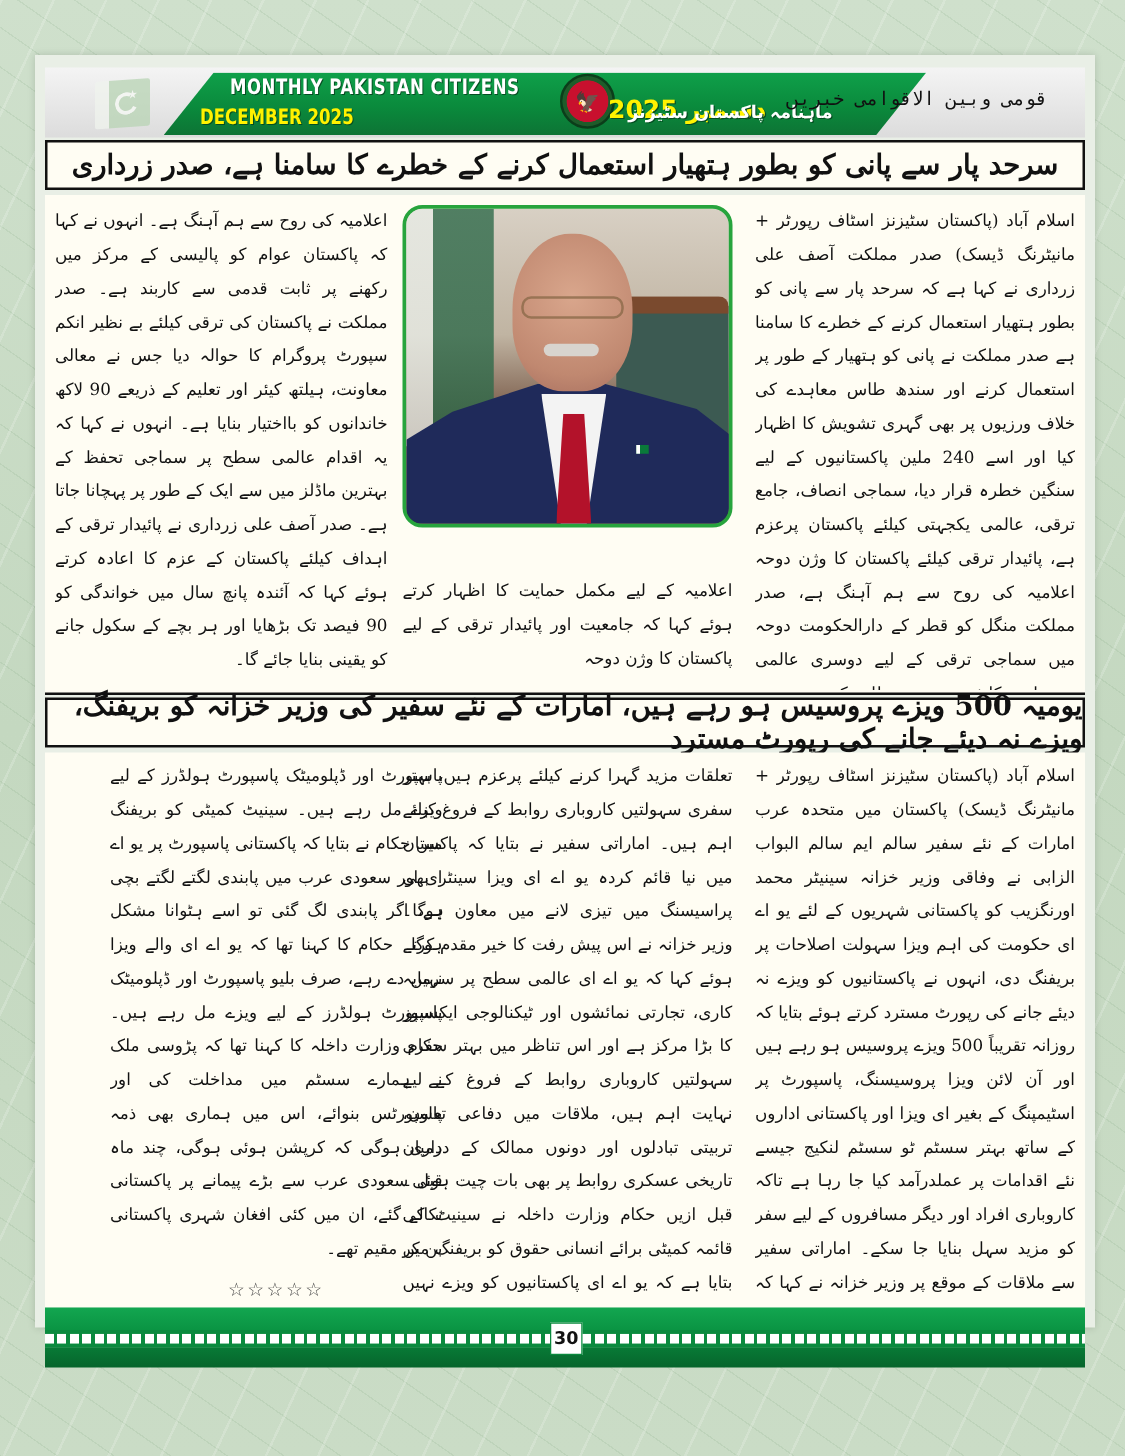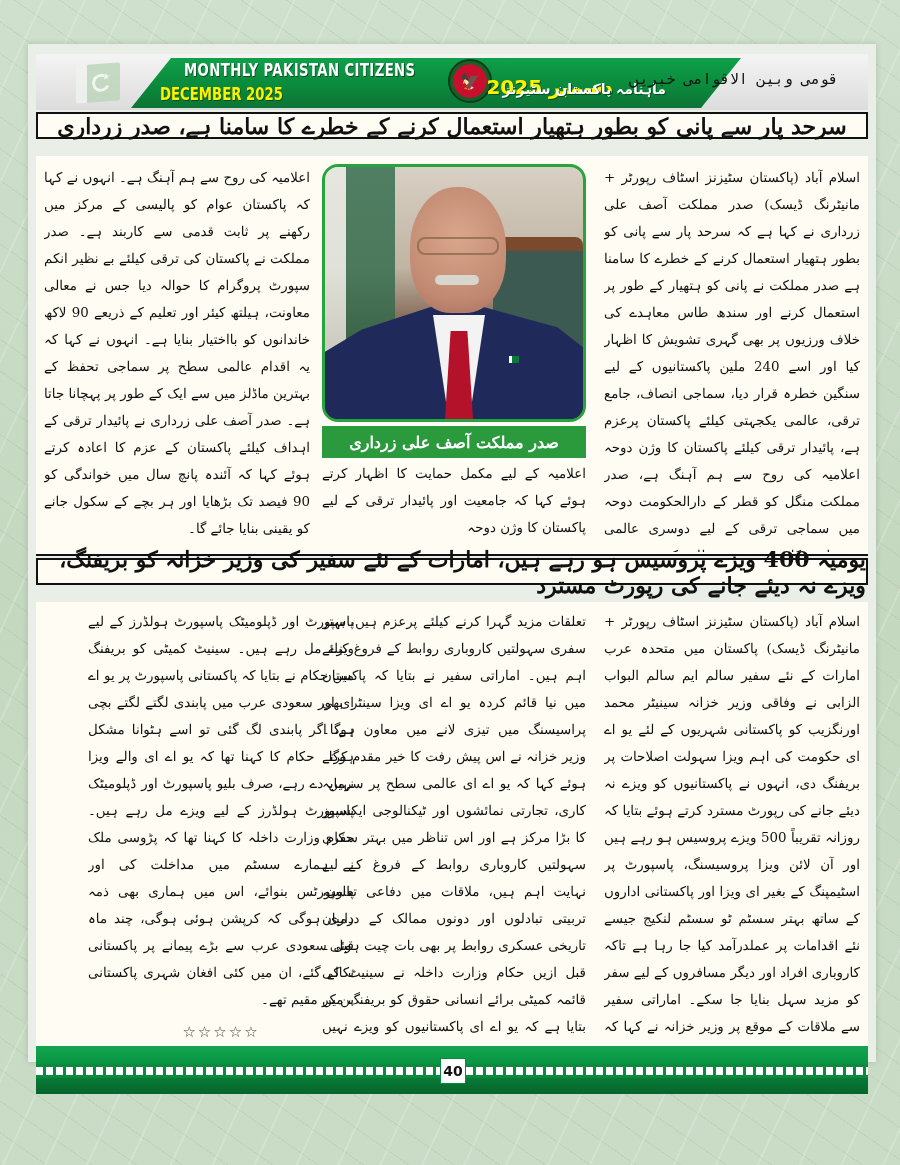--- a/index.html
+++ b/index.html
@@ -70,21 +70,21 @@
       position: absolute; left: 460px; width: 170px; top: 27px; direction: rtl; text-align: right;
       font-size: 14px; color: #ffffff; font-weight: bold;
       text-shadow: 1px 1px 0 #064d22;
     }
     .section-ur {
       position: absolute; right: 30px; top: 16px; direction: rtl;
       font-family: Liberation Mono, monospace; font-size: 15px; color: #111;
     }
     
     .headline-box {
-      position: absolute; left: 8px; width: 832px; height: 27px;
+      position: absolute; left: 8px; width: 832px; height: 40px;
       background: #fffdf3; border: 2px solid #111;
       display: flex; align-items: center; justify-content: center;
       direction: rtl;
     }
     .headline-box span {
       font-family: "DejaVu Serif", serif; font-size: 22px; color: #111; font-weight: bold;
     }
     .h1 { top: 68px; }
     .h2 { top: 514px; }
     .body-area {
@@ -176,45 +176,44 @@
       <div class="flagbg"></div>
       <div class="chair"></div>
       <div class="suit"></div>
       <div class="shirt"></div>
       <div class="tie"></div>
       <div class="pin"></div>
       <div class="head"></div>
       <div class="glasses"></div>
       <div class="mustache"></div>
     </div>
-    <div class="caption">صدر مملکت آصف علی زرداری</div>
     <div class="col c-mid">
       <p>اعلامیہ کے لیے مکمل حمایت کا اظہار کرتے ہوئے کہا کہ جامعیت اور پائیدار ترقی کے لیے پاکستان کا وژن دوحہ</p>
     </div>
     <div class="col c-left">
       <p>اعلامیہ کی روح سے ہم آہنگ ہے۔ انہوں نے کہا کہ پاکستان عوام کو پالیسی کے مرکز میں رکھنے پر ثابت قدمی سے کاربند ہے۔ صدر مملکت نے پاکستان کی ترقی کیلئے بے نظیر انکم سپورٹ پروگرام کا حوالہ دیا جس نے معالی معاونت، ہیلتھ کیئر اور تعلیم کے ذریعے 90 لاکھ خاندانوں کو بااختیار بنایا ہے۔ انہوں نے کہا کہ یہ اقدام عالمی سطح پر سماجی تحفظ کے بہترین ماڈلز میں سے ایک کے طور پر پہچانا جاتا ہے۔ صدر آصف علی زرداری نے پائیدار ترقی کے اہداف کیلئے پاکستان کے عزم کا اعادہ کرتے ہوئے کہا کہ آئندہ پانچ سال میں خواندگی کو 90 فیصد تک بڑھایا اور ہر بچے کے سکول جانے کو یقینی بنایا جائے گا۔</p>
       <div class="stars">☆☆☆☆☆</div>
     </div>
   </div>
 
   <div class="headline-box h2">
-    <span>یومیہ 400 ویزے پروسیس ہو رہے ہیں، امارات کے نئے سفیر کی وزیر خزانہ کو بریفنگ، ویزے نہ دیئے جانے کی رپورٹ مسترد</span>
+    <span>یومیہ 500 ویزے پروسیس ہو رہے ہیں، امارات کے نئے سفیر کی وزیر خزانہ کو بریفنگ، ویزے نہ دیئے جانے کی رپورٹ مسترد</span>
   </div>
   <div class="body-area b2">
     <div class="col c-right">
       <p>اسلام آباد (پاکستان سٹیزنز اسٹاف رپورٹر + مانیٹرنگ ڈیسک) پاکستان میں متحدہ عرب امارات کے نئے سفیر سالم ایم سالم البواب الزابی نے وفاقی وزیر خزانہ سینیٹر محمد اورنگزیب کو پاکستانی شہریوں کے لئے یو اے ای حکومت کی اہم ویزا سہولت اصلاحات پر بریفنگ دی، انہوں نے پاکستانیوں کو ویزے نہ دیئے جانے کی رپورٹ مسترد کرتے ہوئے بتایا کہ روزانہ تقریباً 500 ویزے پروسیس ہو رہے ہیں اور آن لائن ویزا پروسیسنگ، پاسپورٹ پر اسٹیمپنگ کے بغیر ای ویزا اور پاکستانی اداروں کے ساتھ بہتر سسٹم ٹو سسٹم لنکیج جیسے نئے اقدامات پر عملدرآمد کیا جا رہا ہے تاکہ کاروباری افراد اور دیگر مسافروں کے لیے سفر کو مزید سہل بنایا جا سکے۔ اماراتی سفیر سے ملاقات کے موقع پر وزیر خزانہ نے کہا کہ یو اے ای کے ساتھ برادرانہ</p>
     </div>
     <div class="col c-mid">
       <p>تعلقات مزید گہرا کرنے کیلئے پرعزم ہیں، بہتر سفری سہولتیں کاروباری روابط کے فروغ کیلئے اہم ہیں۔ اماراتی سفیر نے بتایا کہ پاکستان میں نیا قائم کردہ یو اے ای ویزا سینٹر بھی پراسیسنگ میں تیزی لانے میں معاون ہوگا۔ وزیر خزانہ نے اس پیش رفت کا خیر مقدم کرتے ہوئے کہا کہ یو اے ای عالمی سطح پر سرمایہ کاری، تجارتی نمائشوں اور ٹیکنالوجی ایکسپوز کا بڑا مرکز ہے اور اس تناظر میں بہتر سفری سہولتیں کاروباری روابط کے فروغ کے لیے نہایت اہم ہیں، ملاقات میں دفاعی تعاون، تربیتی تبادلوں اور دونوں ممالک کے درمیان تاریخی عسکری روابط پر بھی بات چیت ہوئی۔ قبل ازیں حکام وزارت داخلہ نے سینیٹ کی قائمہ کمیٹی برائے انسانی حقوق کو بریفنگ میں بتایا ہے کہ یو اے ای پاکستانیوں کو ویزے نہیں دے رہا، صرف بلیو</p>
     </div>
     <div class="col c-left">
       <p>پاسپورٹ اور ڈپلومیٹک پاسپورٹ ہولڈرز کے لیے ویزے مل رہے ہیں۔ سینیٹ کمیٹی کو بریفنگ میں حکام نے بتایا کہ پاکستانی پاسپورٹ پر یو اے ای اور سعودی عرب میں پابندی لگتے لگتے بچی ہے، اگر پابندی لگ گئی تو اسے ہٹوانا مشکل ہوگا۔ حکام کا کہنا تھا کہ یو اے ای والے ویزا نہیں دے رہے، صرف بلیو پاسپورٹ اور ڈپلومیٹک پاسپورٹ ہولڈرز کے لیے ویزے مل رہے ہیں۔ حکام وزارت داخلہ کا کہنا تھا کہ پڑوسی ملک نے ہمارے سسٹم میں مداخلت کی اور پاسپورٹس بنوائے، اس میں ہماری بھی ذمہ داری ہوگی کہ کرپشن ہوئی ہوگی، چند ماہ قبل سعودی عرب سے بڑے پیمانے پر پاکستانی نکالے گئے، ان میں کئی افغان شہری پاکستانی بن کر مقیم تھے۔</p>
       <div class="stars">☆☆☆☆☆</div>
     </div>
   </div>
 
   <div class="footer">
     <div class="band-top"></div>
     <div class="band-mid"></div>
     <div class="band-bot"></div>
-    <div class="page-num">40</div>
+    <div class="page-num">30</div>
   </div>
 </div>
 
 </body></html>

